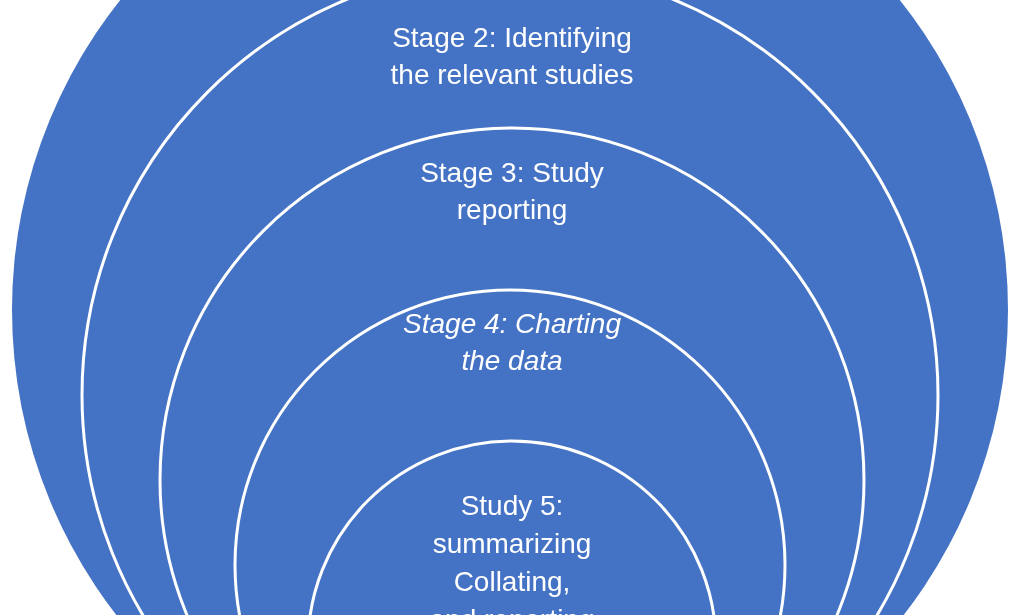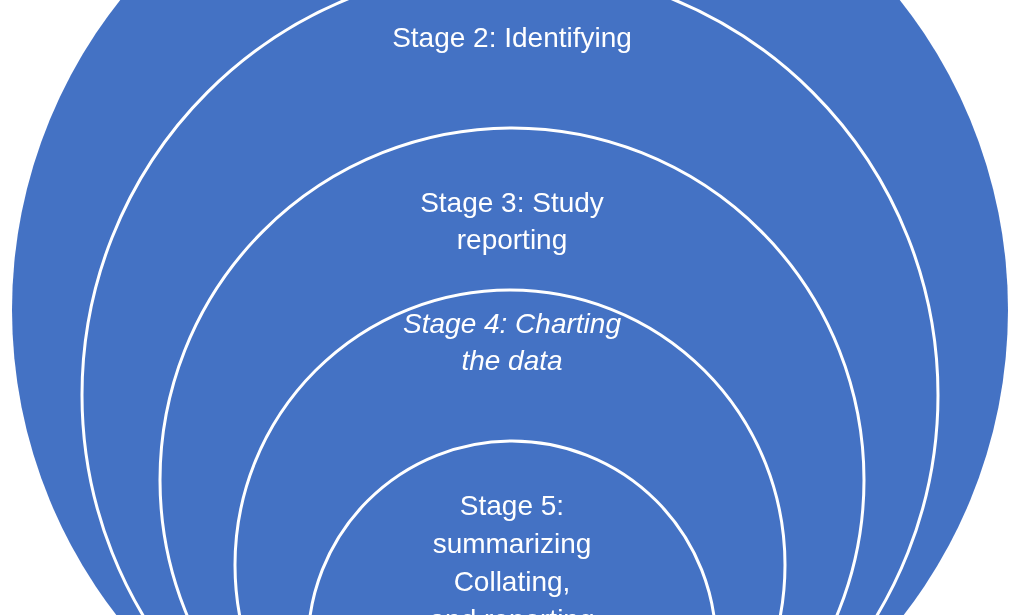--- a/index.html
+++ b/index.html
@@ -14,27 +14,28 @@
 <svg id="diagram" viewBox="0 0 1024 615" xmlns="http://www.w3.org/2000/svg">
   <circle cx="510" cy="310" r="498" fill="#4472C4"></circle>
   <circle cx="510" cy="395" r="428" fill="#4472C4" stroke="#FFFFFF" stroke-width="3"></circle>
   <circle cx="512" cy="480" r="352" fill="#4472C4" stroke="#FFFFFF" stroke-width="3"></circle>
   <circle cx="510" cy="565" r="275" fill="#4472C4" stroke="#FFFFFF" stroke-width="3"></circle>
   <circle cx="512" cy="645" r="204" fill="#4472C4" stroke="#FFFFFF" stroke-width="3"></circle>
 </svg>
 
 <div class="label" style="top:19px;">
   <div>Stage 2: Identifying</div>
+  <div>the relevant studies</div>
 </div>
-<div class="label" style="top:184px;">
+<div class="label" style="top:154px;">
   <div>Stage 3: Study</div>
   <div>reporting</div>
 </div>
 <div class="label" style="top:305px;font-style:italic;">
   <div>Stage 4: Charting</div>
   <div>the data</div>
 </div>
 <div class="label" style="top:487px; line-height:38px;">
-  <div>Stage 5:</div>
+  <div>Study 5:</div>
   <div>summarizing</div>
   <div>Collating,</div>
   <div>and reporting</div>
 </div>
 
 </body></html>

